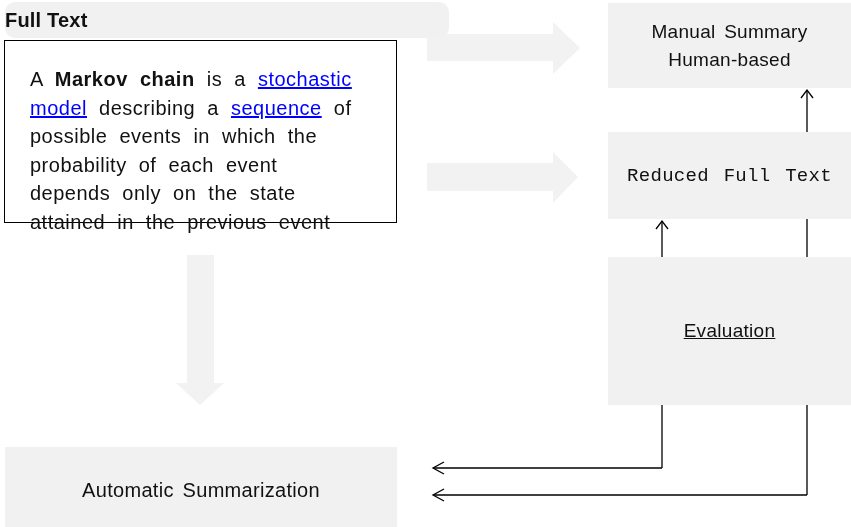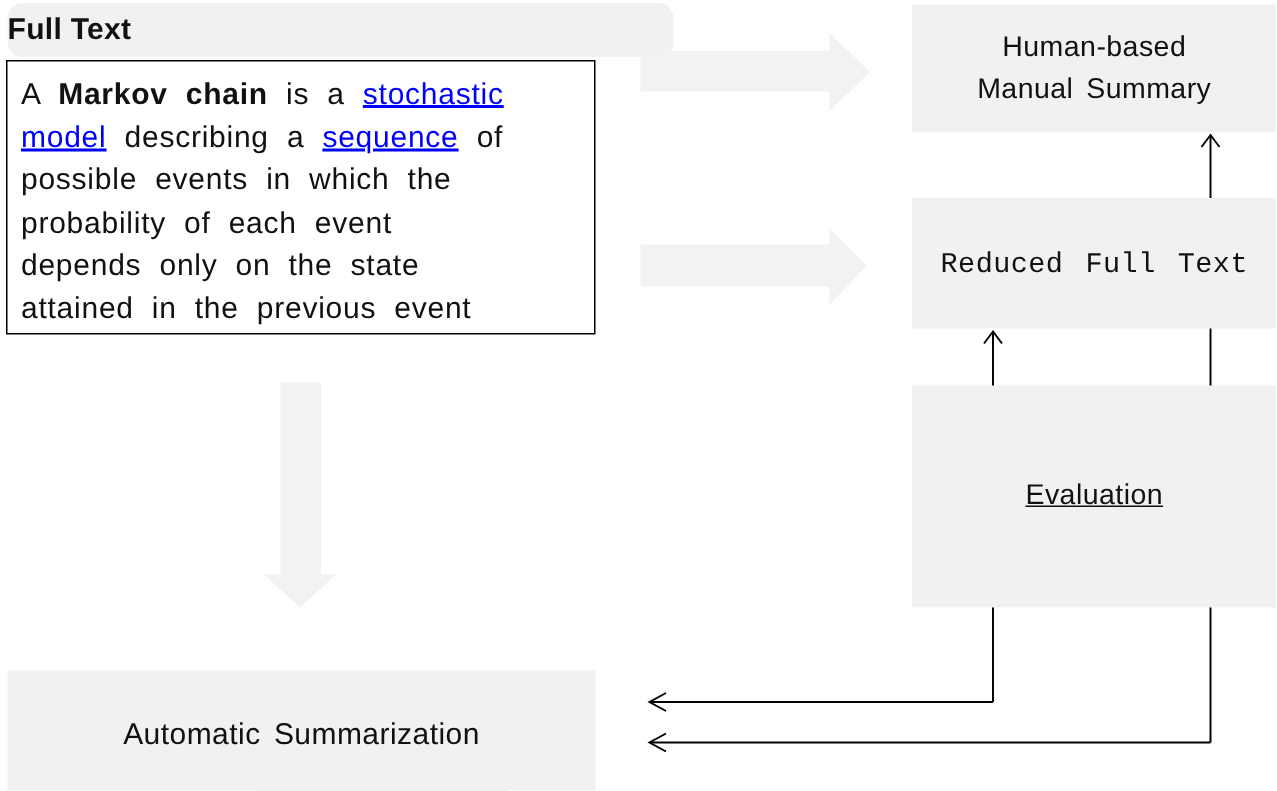--- a/index.html
+++ b/index.html
@@ -42,21 +42,21 @@
     border-radius:10px;
   }
   .fulltext-box{
     position:absolute;left:4px;top:40px;width:393px;height:183px;
     border:1.5px solid #000;
     background:#ffffff;
     box-sizing:border-box;
     z-index:1;
   }
   .fulltext-body{
-    margin:1px;
+    margin:17px;
     padding:7px 8px 0 8px;
     font-size:20px;
     line-height:28.5px;
     letter-spacing:0.5px;
     word-spacing:6px;
     color:var(--ink);
     white-space:normal;
   }
   .seg-b{font-weight:bold;}
   .seg-l{color:var(--link);text-decoration:underline;cursor:pointer;}
@@ -92,22 +92,22 @@
   <div class="fulltext-header">
     <span>Full Text</span>
   </div>
 
   <div class="fulltext-box">
     <p class="fulltext-body"><span class="seg-n">A </span><span class="seg-b">Markov chain</span><span class="seg-n"> is a </span><span class="seg-l">stochastic</span><br><span class="seg-l">model</span><span class="seg-n"> describing a </span><span class="seg-l">sequence</span><span class="seg-n"> of</span><br><span class="seg-n">possible events in which the</span><br><span class="seg-n">probability of each event</span><br><span class="seg-n">depends only on the state</span><br><span class="seg-n">attained in the previous event</span></p>
   </div>
 
   <div class="node node-human">
     <div>
+      <span class="two-line">Manual Summary</span>
       <span class="two-line">Human-based</span>
-      <span class="two-line">Manual Summary</span>
     </div>
   </div>
 
   <div class="node node-reduced">
     <span>Reduced Full Text</span>
   </div>
 
   <div class="node node-evaluation">
     <span>Evaluation</span>
   </div>

